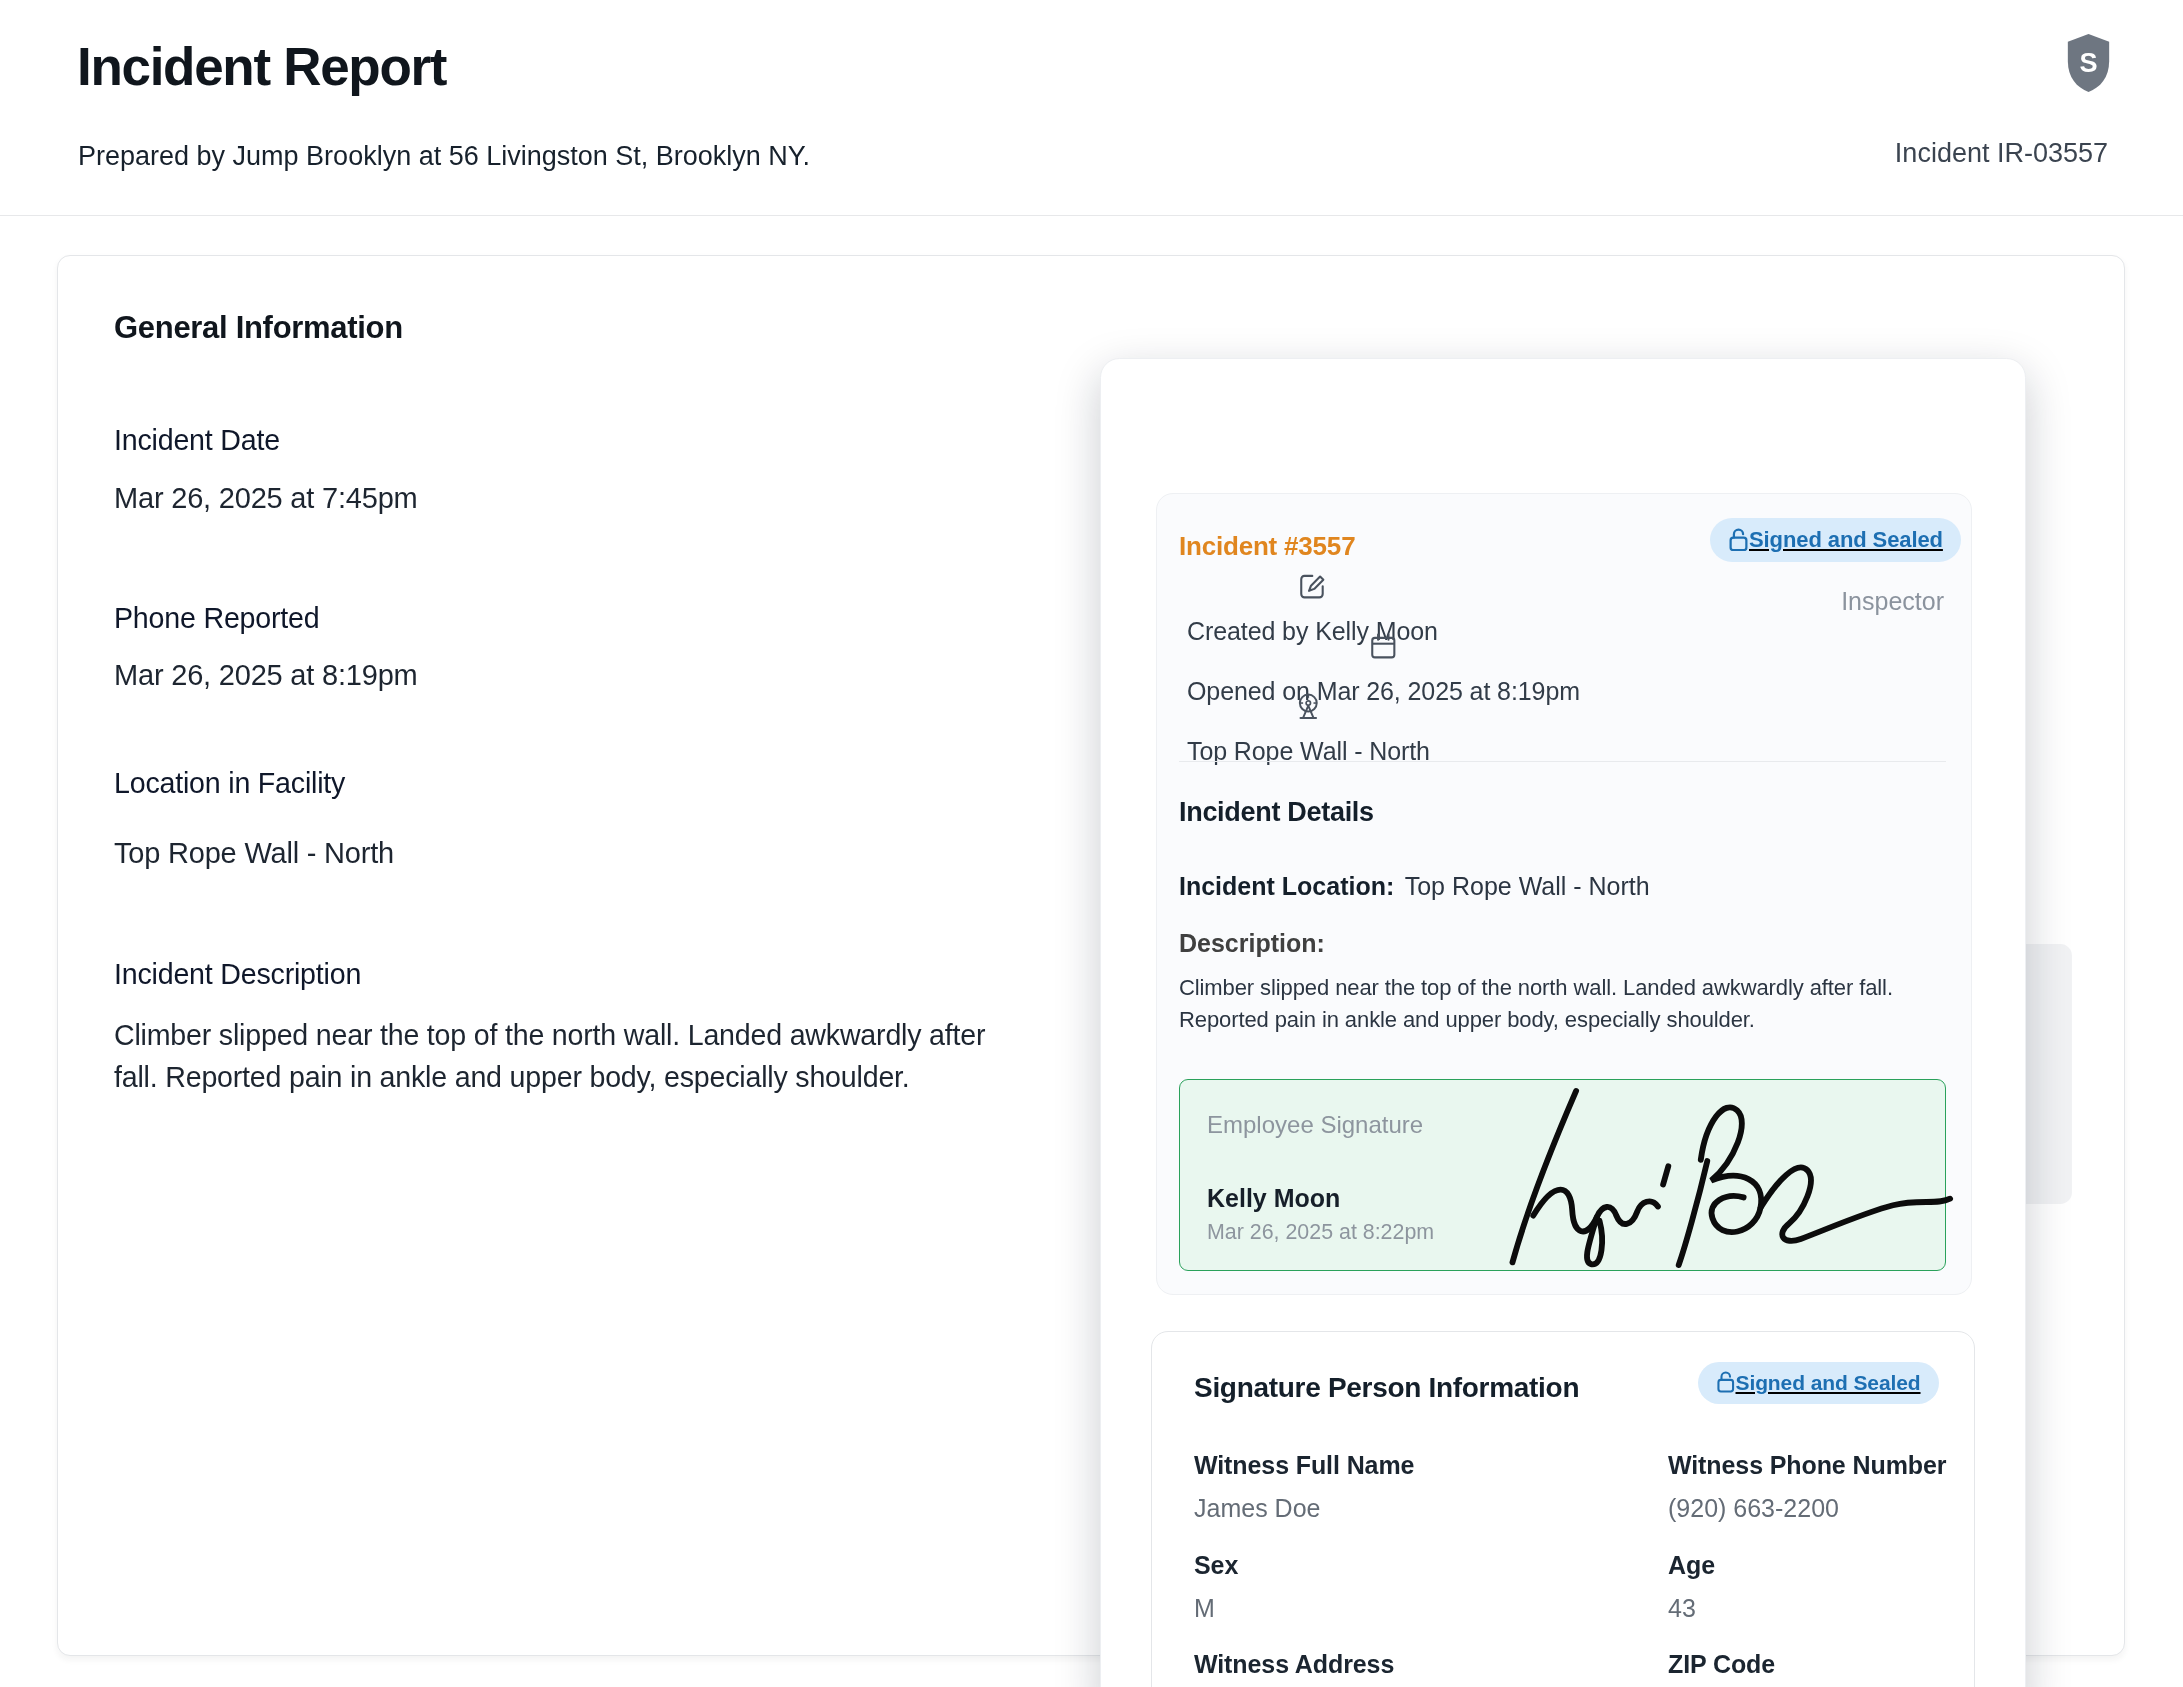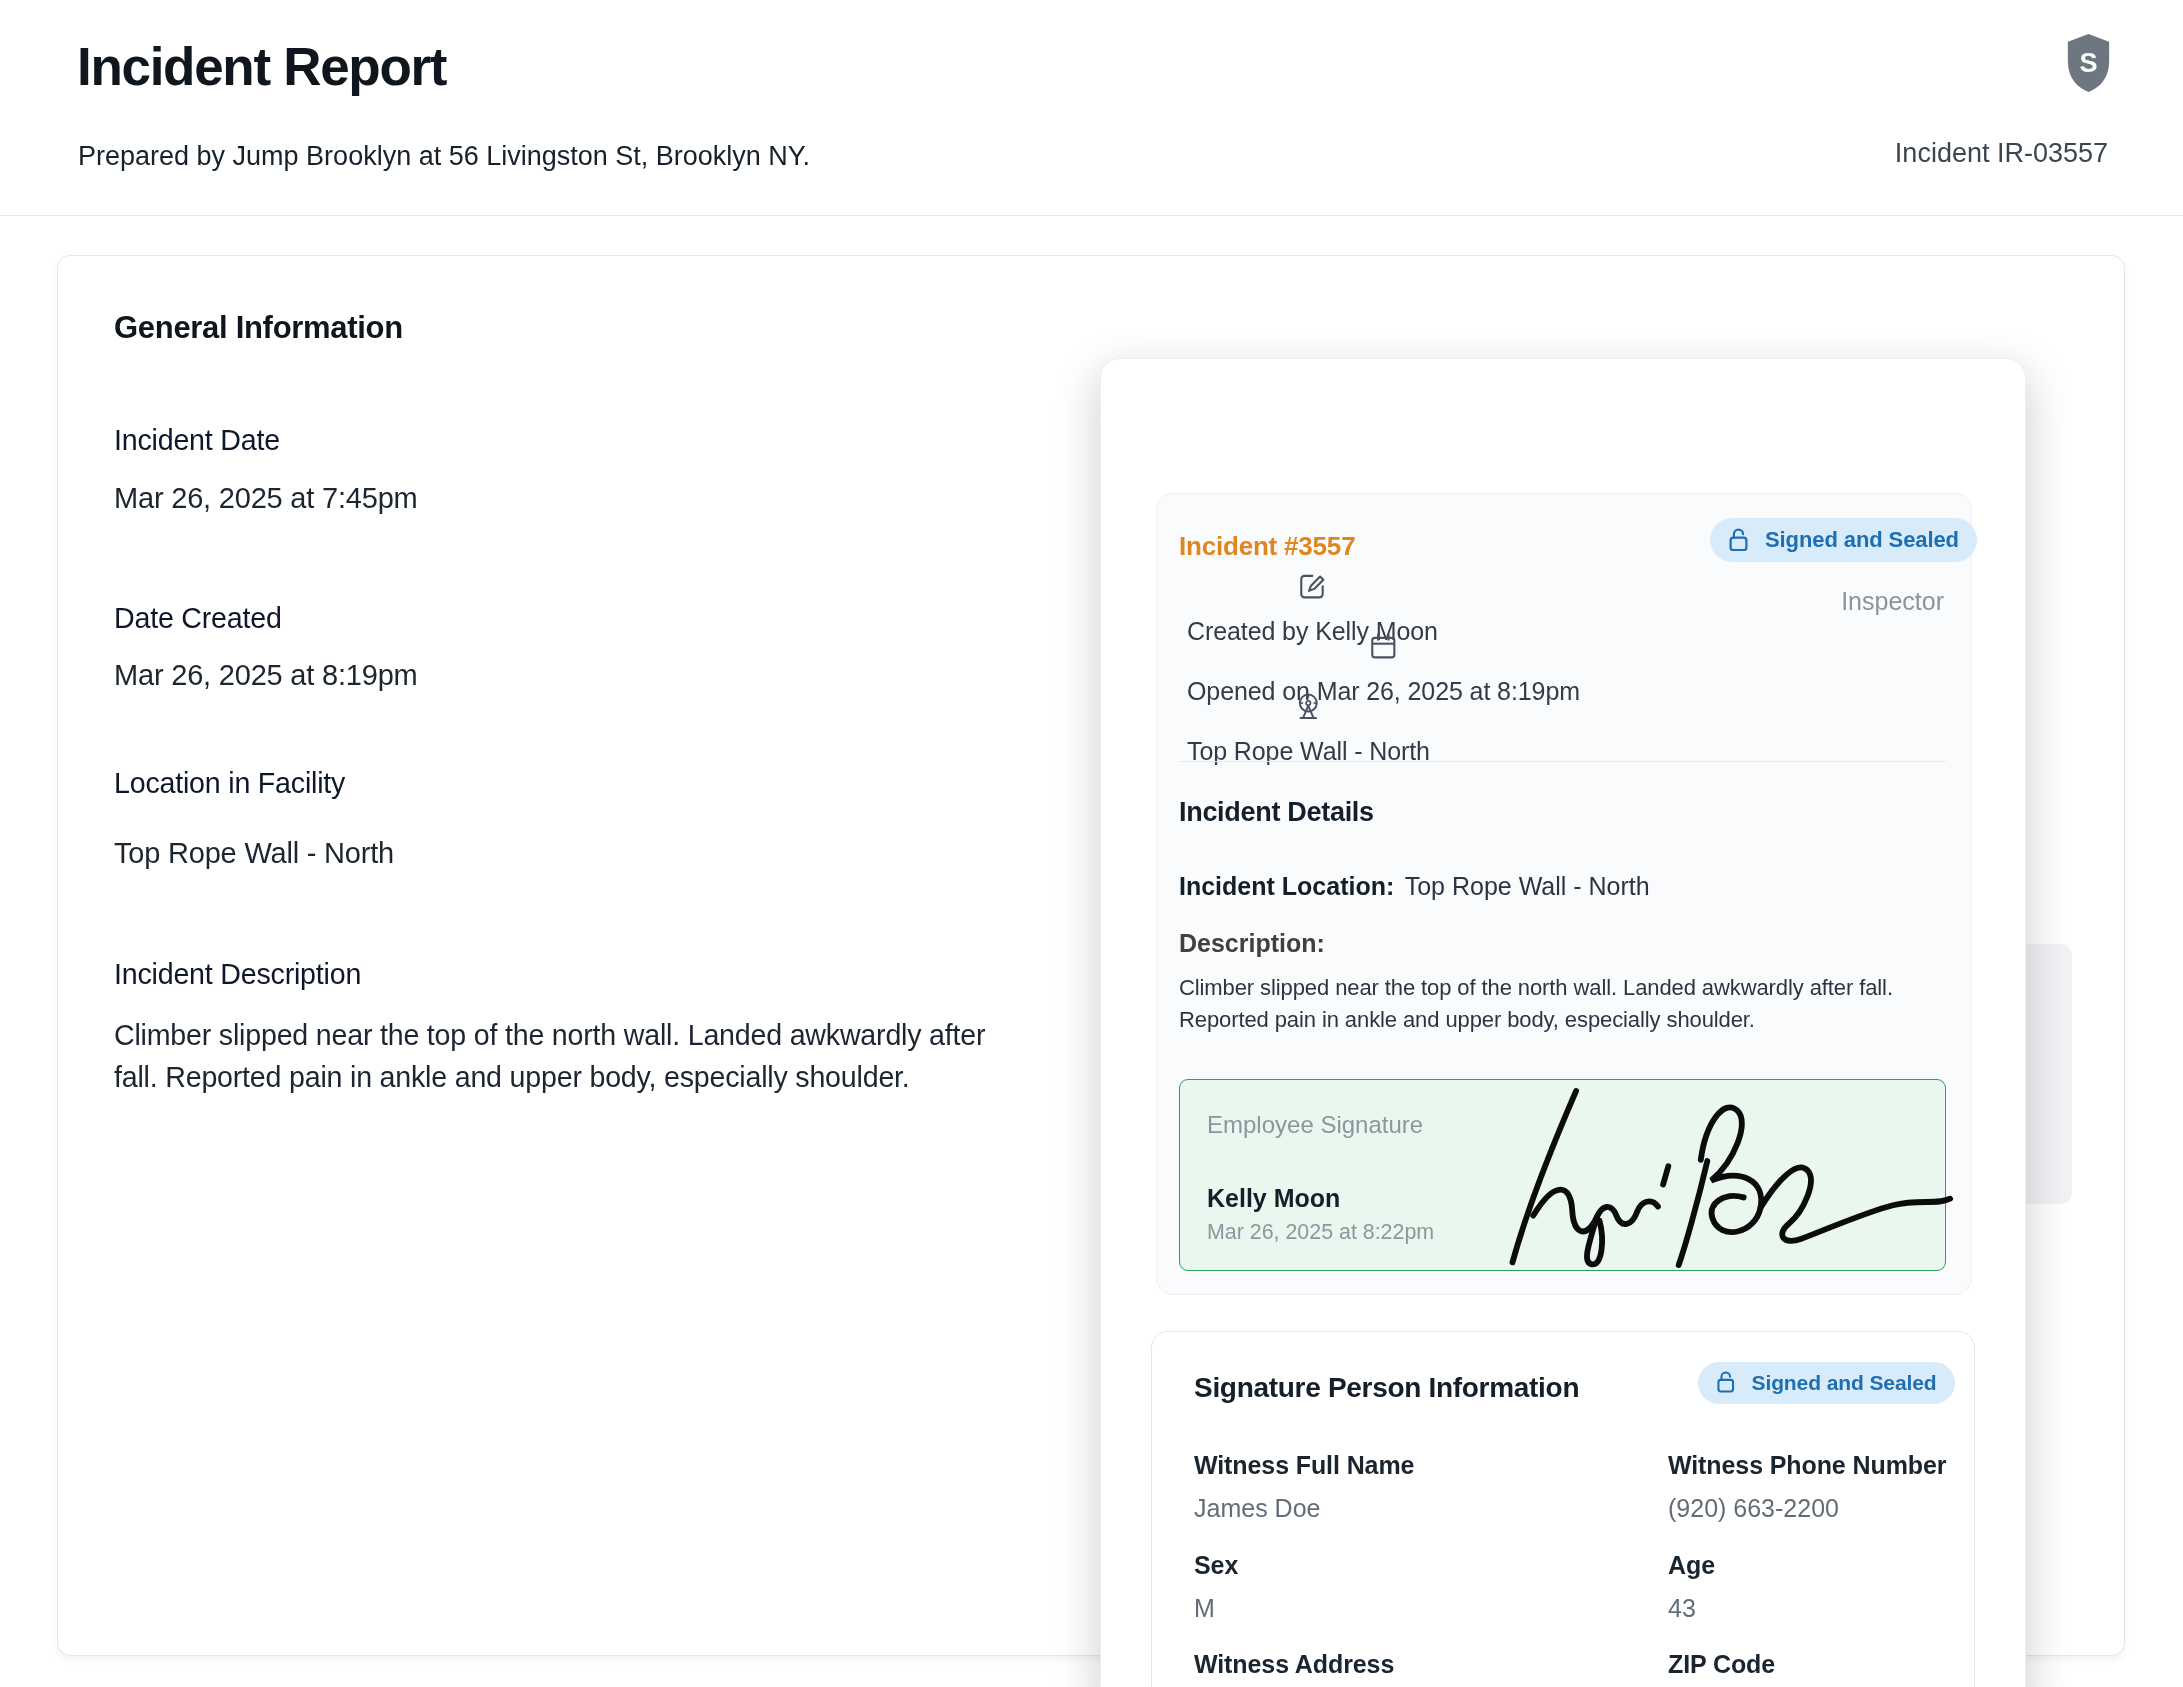--- a/index.html
+++ b/index.html
@@ -25,21 +25,21 @@
   
   .modal { position:absolute; left:1100px; top:358px; width:926px; height:1356px; background:#fff; border:0.6px solid #edeff2; border-radius:19.5px; box-shadow:0 15.6px 45px rgba(15,23,42,0.22); z-index:10; }
   .modal-close { position:absolute; left:1157px; top:404px; width:30px; height:30px; cursor:pointer; }
   .modal-title { position:absolute; left:1219px; top:398px; font-size:30px; font-weight:700; letter-spacing:-0.3px; color:#182835; }
   .modal-kebab { position:absolute; left:1949px; top:397px; width:26px; height:39px; display:flex; flex-direction:column; align-items:center; justify-content:space-between; padding:3.9px 0; cursor:pointer; }
   .modal-kebab span { width:5.2px; height:5.2px; border-radius:50%; background:#222c38; }
 
   
   .card1 { position:absolute; left:1156px; top:493px; width:816px; height:802px; background:#fafbfd; border:1.3px solid #eef0f3; border-radius:17px; z-index:11; }
   .incident-number { position:absolute; left:1179px; top:531px; font-size:26px; font-weight:700; letter-spacing:-0.2px; z-index:12; }
-  .badge { position:absolute; display:flex; align-items:center; gap:16px; border-radius:26px; padding:16px 18px; z-index:12; }
+  .badge { position:absolute; display:flex; align-items:center; gap:0; border-radius:26px; padding:16px 18px; z-index:12;text-decoration:underline; }
   .badge-1 { left:1710px; top:518px; height:44px; }
   .badge-2 { left:1698px; top:1362px; height:42px; }
   .badge .badge-label { font-size:22px; font-weight:700; letter-spacing:-0.1px; }
   .meta-row { position:absolute; left:1187px; display:flex; align-items:center; gap:14.3px; z-index:12;flex-direction:column; }
   .meta-row .meta-text { font-size:25px; color:#323c48; letter-spacing:-0.1px; }
   .meta-role { position:absolute; right:239px; font-size:25px; color:#8b939e; z-index:12;margin-top:11px; }
   .card1-divider { position:absolute; left:1179px; top:761px; width:767px; height:1.3px; background:#e8eaed; z-index:12; }
   .details-title { position:absolute; left:1179px; top:797px; font-size:27px; font-weight:700; letter-spacing:-0.3px; color:#141f2a; z-index:12; }
   .loc-line { position:absolute; left:1179px; top:872px; font-size:25px; z-index:12; }
   .loc-line .lbl { font-weight:700; color:#141f2a; }
@@ -76,21 +76,21 @@
   </div>
   <div class="incident-id">Incident IR-03557</div>
 </div>
 
 <div class="main-card"></div>
 <div class="gi-title">General Information</div>
 
 <div class="gi-label" style="top:424px">Incident Date</div>
 <div class="gi-value" style="top:482px">Mar 26, 2025 at 7:45pm</div>
 
-<div class="gi-label" style="top:602px">Date Created</div>
+<div class="gi-label" style="top:602px">Phone Reported</div>
 <div class="gi-value" style="top:659px">Mar 26, 2025 at 8:19pm</div>
 
 <div class="gi-label" style="top:767px">Location in Facility</div>
 <div class="gi-value" style="top:837px">Top Rope Wall - North</div>
 
 <div class="gi-label" style="top:958px">Incident Description</div>
 <div class="gi-paragraph">Climber slipped near the top of the north wall. Landed awkwardly after fall. Reported pain in ankle and upper body, especially shoulder.</div>
 
 <div class="peek-box"></div>
 

